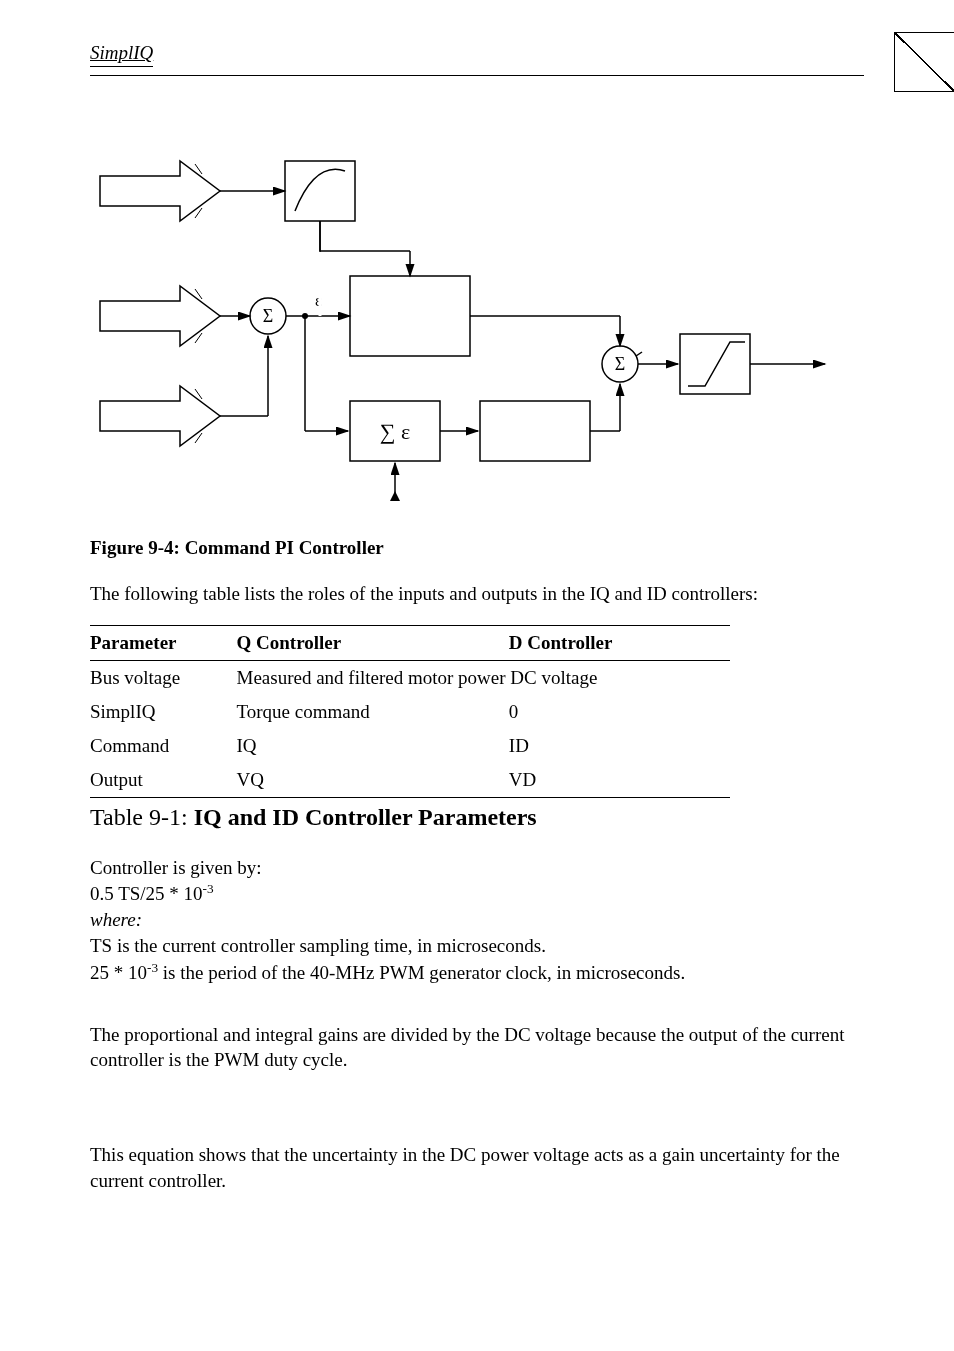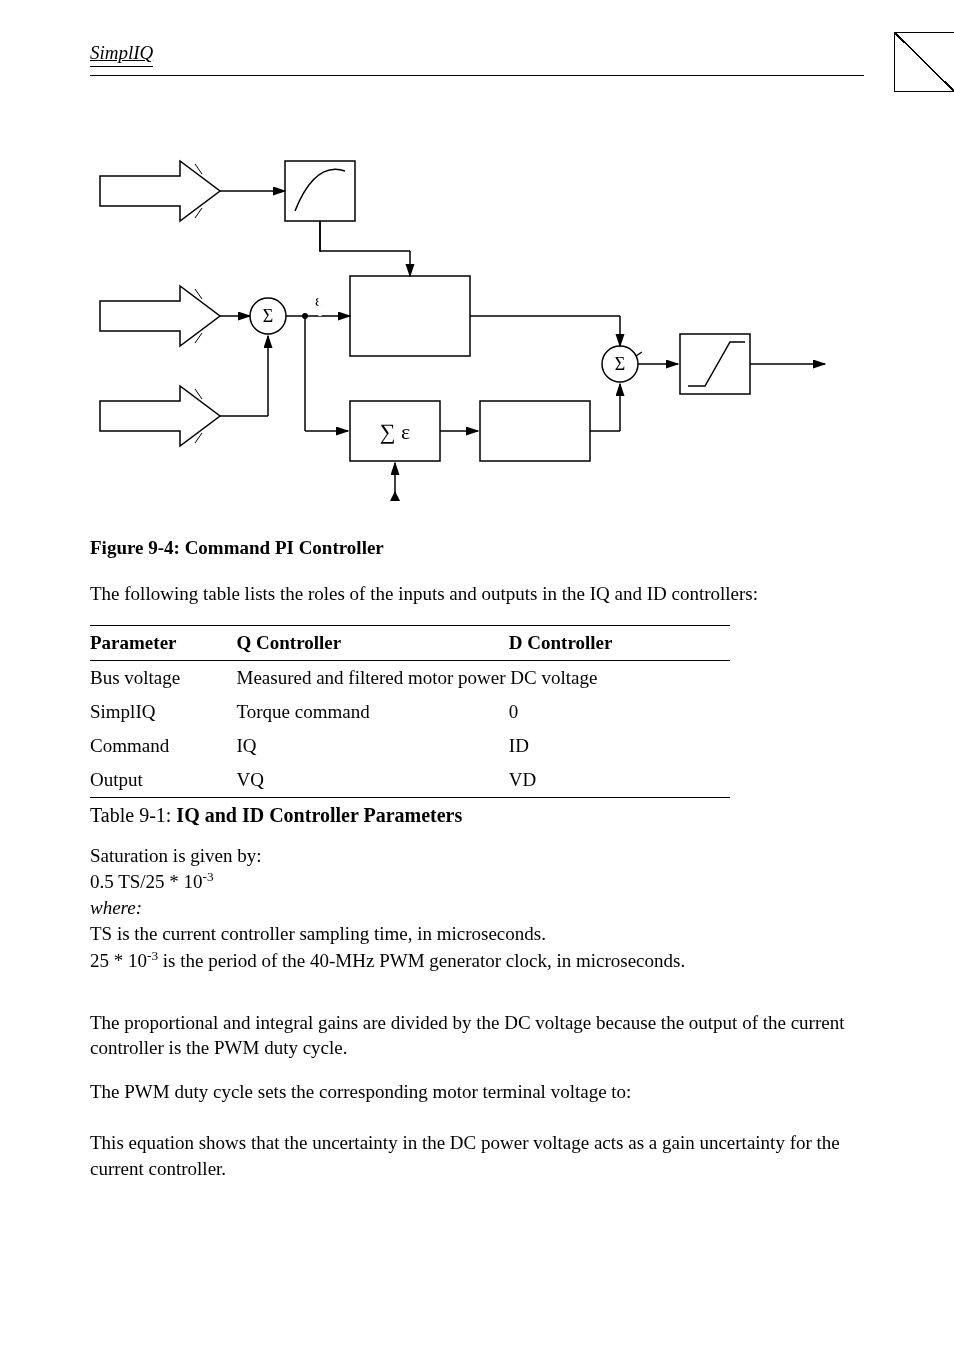--- a/index.html
+++ b/index.html
@@ -73,22 +73,22 @@
     border-bottom: 1px solid #000;
   }
   table.params td {
     padding: 6px 24px 6px 0;
     vertical-align: top;
   }
   table.params tr.last td {
     border-bottom: 1px solid #000;
   }
   .table-caption {
-    margin: 6px 0 16px 0;
-    font-size: 20px;
+    margin: 6px 0 24px 0;
+    font-size: 24px;
   }
   .table-caption .title { font-weight: bold; }
   .italic { font-style: italic; }
   sup { font-size: 0.7em; }
   svg text { font-family: "Palatino Linotype","Book Antiqua",Palatino,serif; }
 </style>
 </head>
 <body>
 
 <div class="corner-box"></div>
@@ -227,28 +227,28 @@
         <td>VD</td>
       </tr>
     </tbody>
   </table>
 
   <p class="table-caption">
     <span>Table 9-1: </span><span class="title">IQ and ID Controller Parameters</span>
   </p>
 
   <p class="body" style="margin-bottom:4px">
-    <span>Saturation is given by:</span><br>
+    <span>Controller is given by:</span><br>
     <span>0.5 TS/25 * 10</span><sup>-3</sup><br>
     <span class="italic">where:</span><br>
     <span>TS is the current controller sampling time, in microseconds.</span><br>
     <span>25 * 10</span><sup>-3</sup><span> is the period of the 40-MHz PWM generator clock, in microseconds.</span>
   </p>
 
   <p class="body" style="margin-top:36px">The proportional and integral gains are divided by the DC voltage because the output of the current controller is the PWM duty cycle.</p>
 
   <p class="body">
-    <span>The PWM duty cycle sets the corresponding motor terminal voltage to:</span><br>
+    <br>
     <br>
     <span>This equation shows that the uncertainty in the DC power voltage acts as a gain uncertainty for the current controller.</span>
   </p>
 
 </div>
 
 </body></html>

